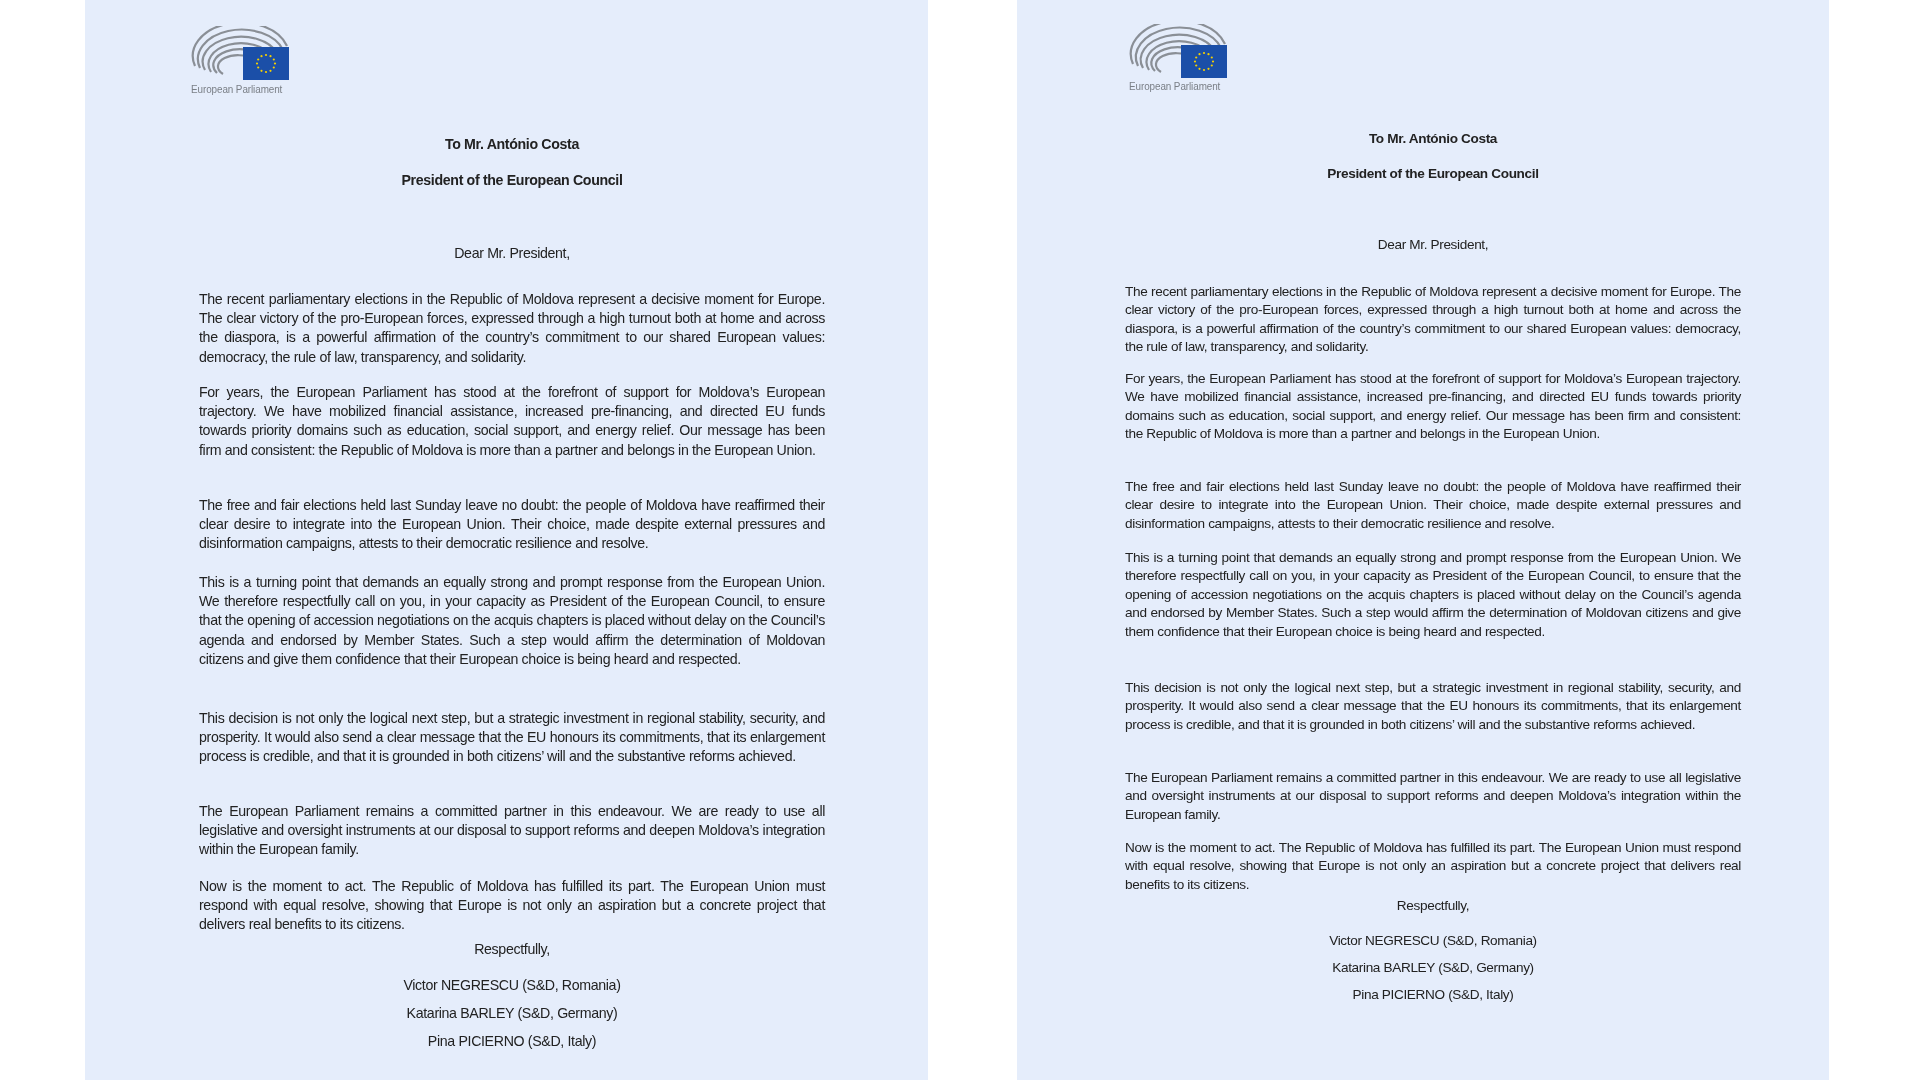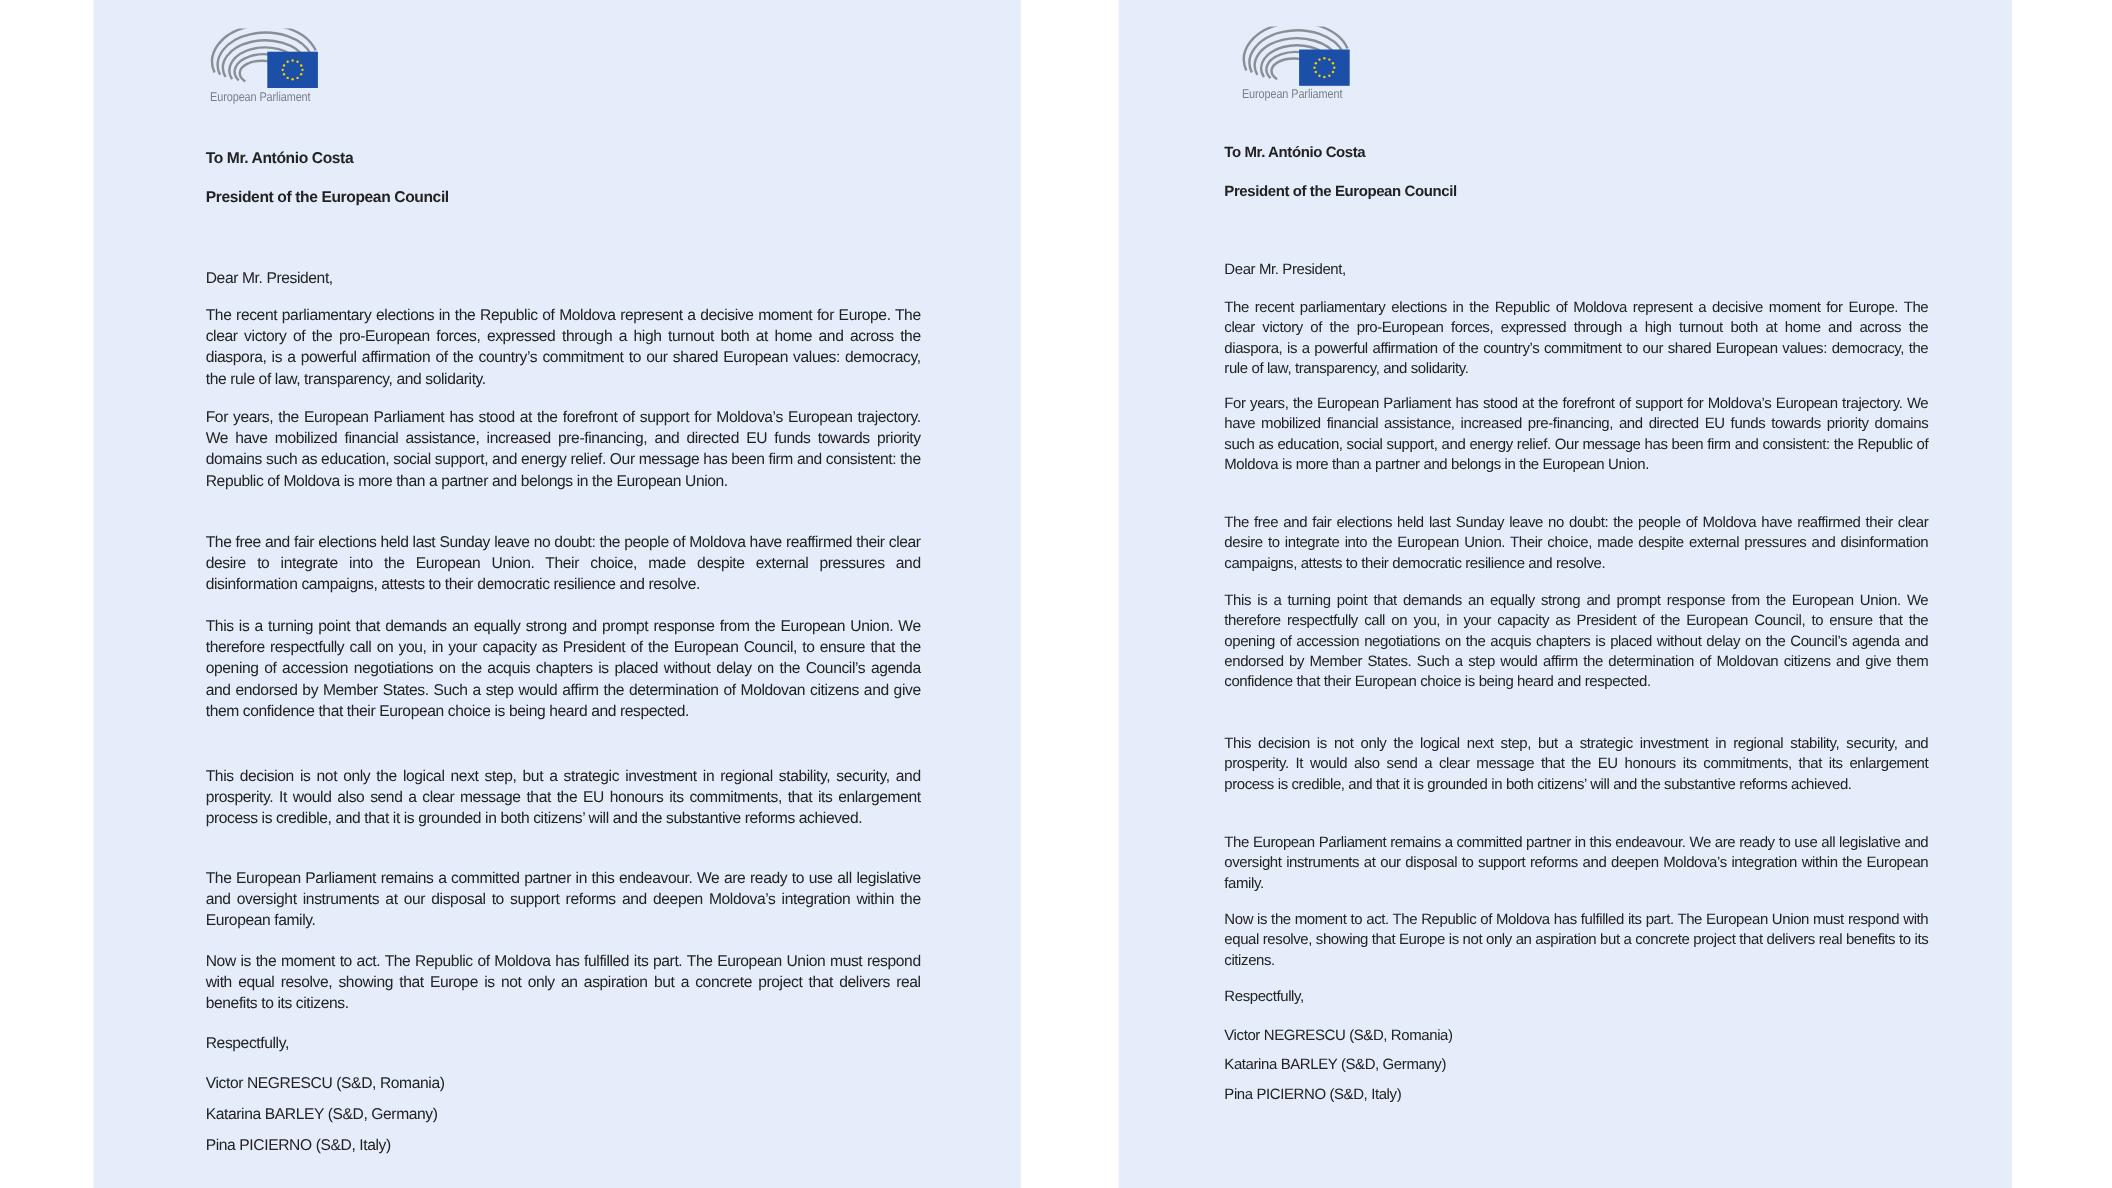--- a/index.html
+++ b/index.html
@@ -17,23 +17,23 @@
   .logo svg { display: block; }
   .logo-text {
     position: absolute; left: 0; font-size: 11.5px; color: #7a7f86; white-space: nowrap;
     font-family: "Liberation Sans", sans-serif; letter-spacing: -0.1px;
     transform: scaleX(0.86); transform-origin: left top;
   }
 
   .txt { position: absolute; text-align: justify; }
   #page-left .txt { left: 102px; width: 650px; font-size: 14.2px; line-height: 19.2px; letter-spacing: -0.35px; }
   #page-right .txt { left: 96px; width: 640px; font-size: 13.6px; line-height: 18.4px; letter-spacing: -0.35px; }
-  .txt p { margin: 0; }
+  .txt p { margin: 12px; }
   .hdr { font-weight: bold; }
-  .single { text-align: left; white-space: nowrap; }
+  .single { text-align: center; white-space: nowrap; }
   b { font-weight: normal; }
 </style>
 </head>
 <body>
 
 <div class="page" id="page-left">
   <div class="logo" style="left:106px; top:26px;">
     <svg width="100" height="56" viewBox="0 0 100 56">
       <g fill="none" stroke="#8a8f96" stroke-width="2.2">
         <path d="M4 40 A46 32 0 0 1 96 20"></path>

